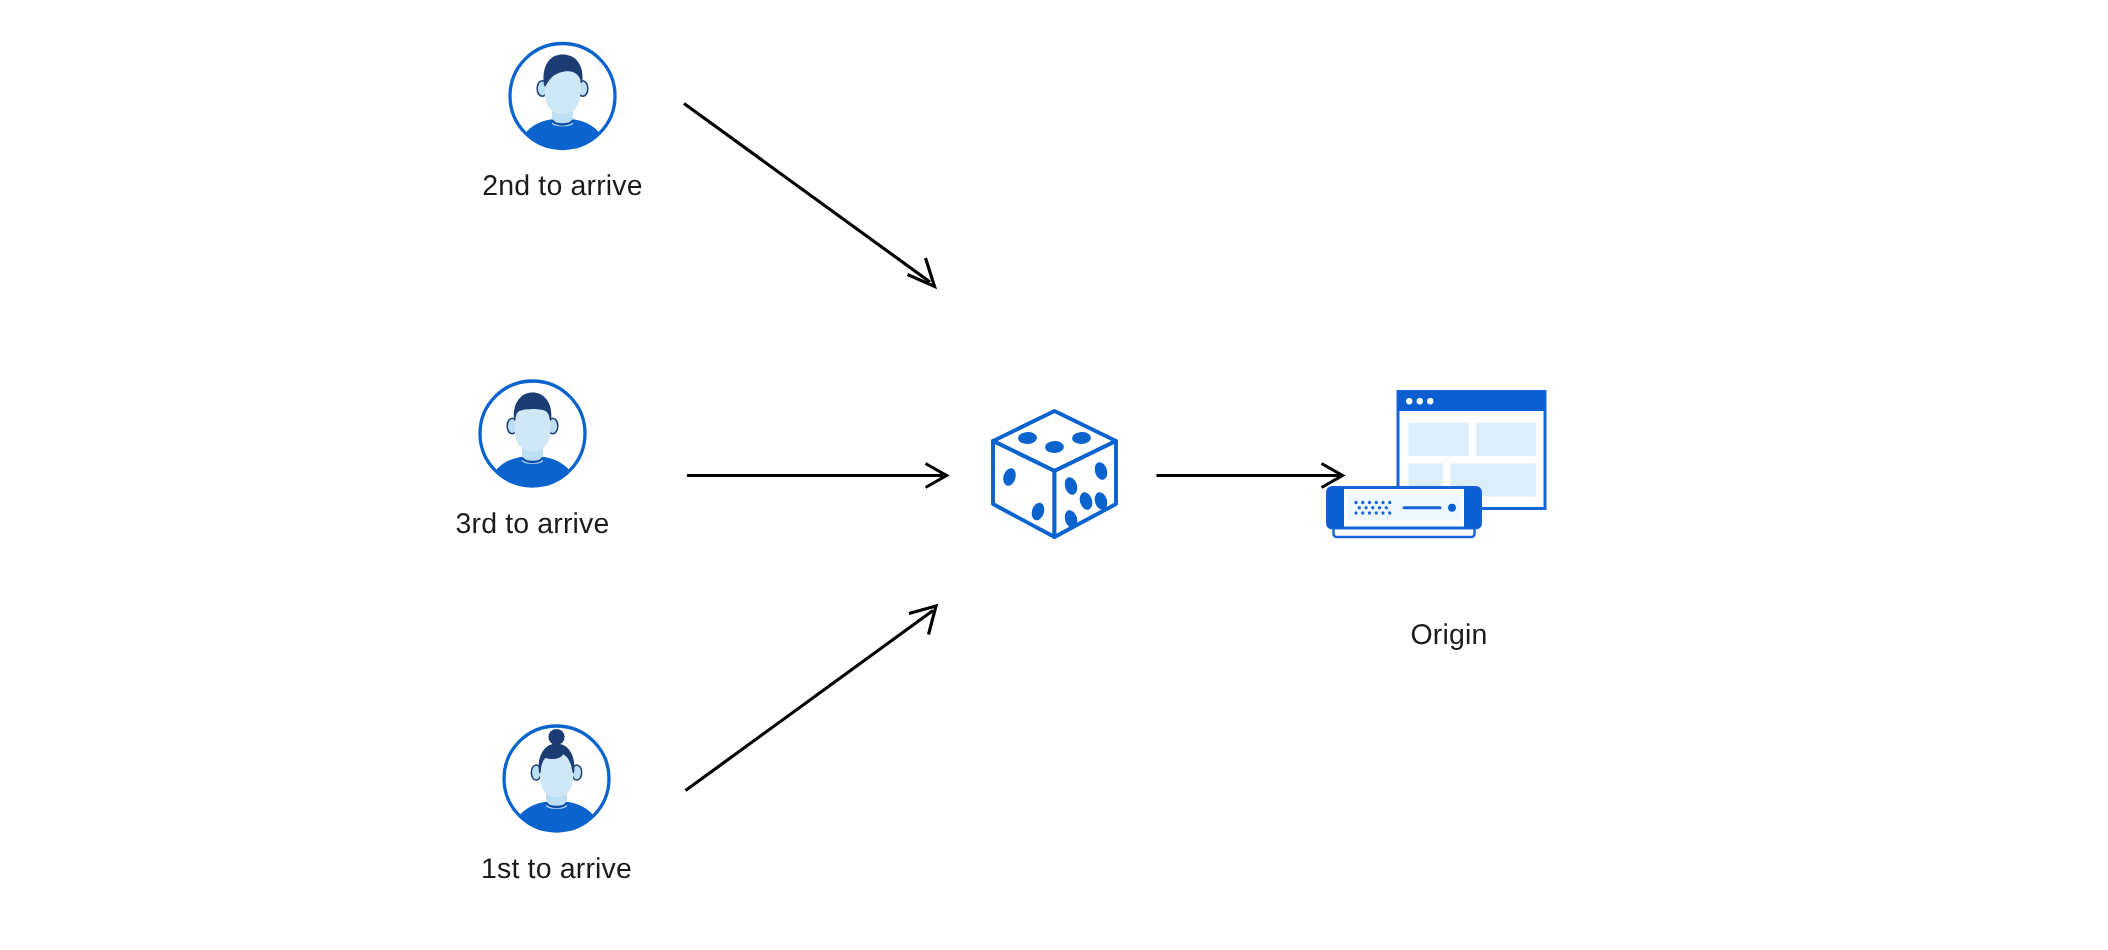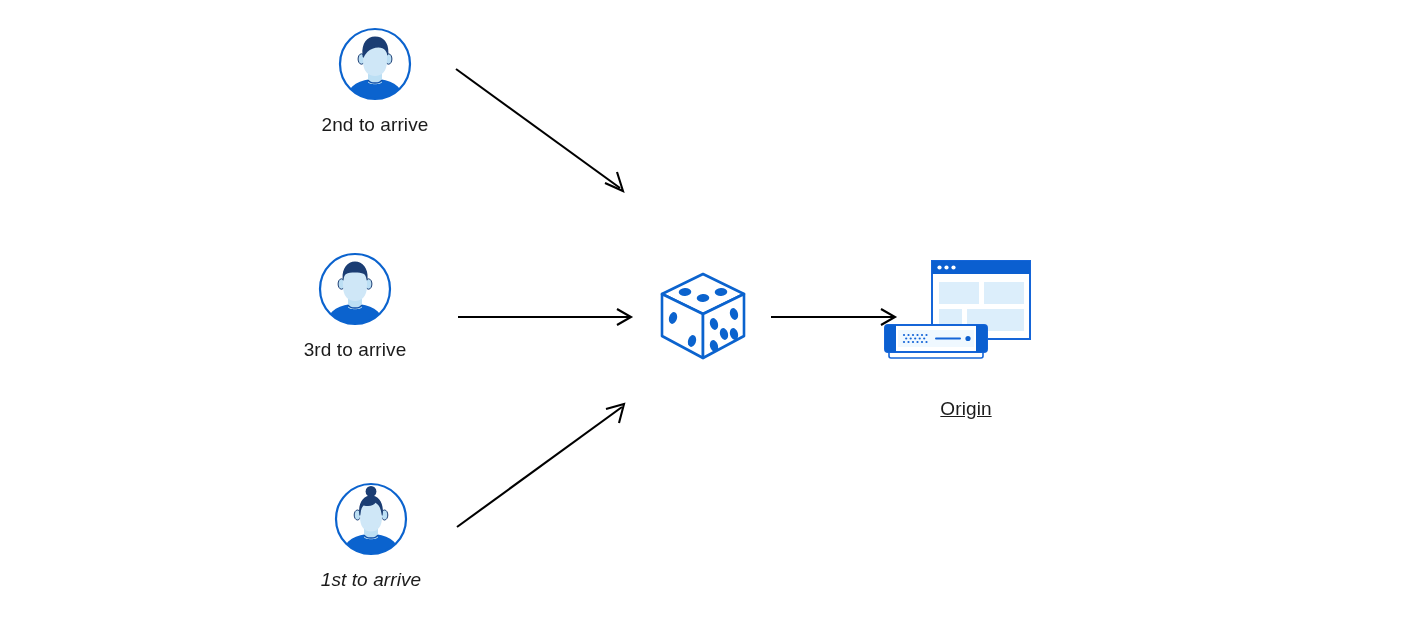--- a/index.html
+++ b/index.html
@@ -29,21 +29,21 @@
     color: #1b1b1b;
     line-height: 1.2;
     white-space: nowrap;
     margin-top: 12px;
     letter-spacing: 0.1px;
   }
   .avatar-node { width: 140px; }
   .avatar-wrap { width: 76px; height: 76px; }
   .dice-node { width: 110px; }
   .origin-node { width: 180px; }
-  .origin-label { margin-top: 14px; text-decoration: underline; }
+  .origin-label { margin-top: 28px; }
   #arrow-layer {
     position: absolute;
     left: 0; top: 0;
     width: 1405px;
     height: 633px;
     pointer-events: none;
   }
 </style>
 </head>
 <body>
@@ -121,21 +121,21 @@
 
           <path d="M25.6 27.6 C25 17.4 30.4 10.6 38 10.6 C45.8 10.6 51.2 17.4 50.6 27.6 C50.4 30.2 49.8 30.4 49.4 28 C49 25.4 48.2 23.6 46.4 22.8 C42.8 21.2 32.6 21.2 29.2 23 C27.6 23.9 27 25.6 26.7 28 C26.4 30.4 25.7 30.2 25.6 27.6 Z" fill="#1b3d73"></path>
           <path d="M31 54 C33 58 43 58 45 54" fill="none" stroke="#0f4fa8" stroke-width="1.6"></path>
         </g>
         <circle cx="38" cy="38" r="35" fill="none" stroke="#0b63ce" stroke-width="2.2"></circle>
       </svg>
     </div>
     <div class="node-label">3rd to arrive</div>
   </div>
 
-  <div class="node avatar-node" style="left:301px; top:481px;font-style:italic;">
+  <div class="node avatar-node" style="left:301px; top:481px;">
     <div class="avatar-wrap">
       <svg viewBox="0 0 76 76" width="76" height="76" xmlns="http://www.w3.org/2000/svg">
         <defs>
           <clipPath id="clipC">
               <circle cx="38" cy="38" r="35"></circle>
             </clipPath>
         </defs>
         <circle cx="38" cy="38" r="35" fill="#ffffff"></circle>
         <g clip-path="url(#clipC)">
           <path d="M8 76 C10 60 22 53 38 53 C54 53 66 60 68 76 Z" fill="#0b63ce"></path>

